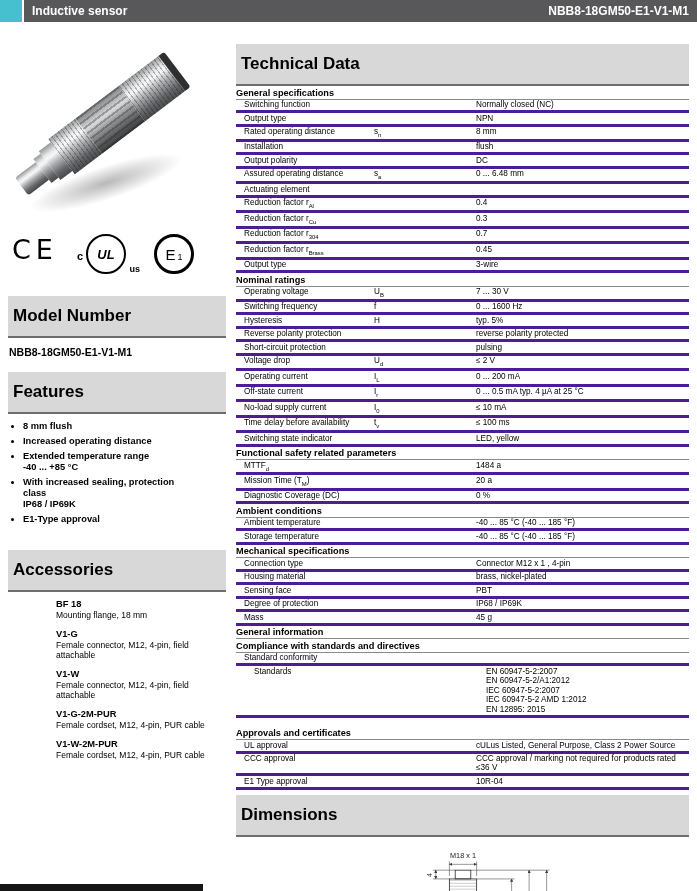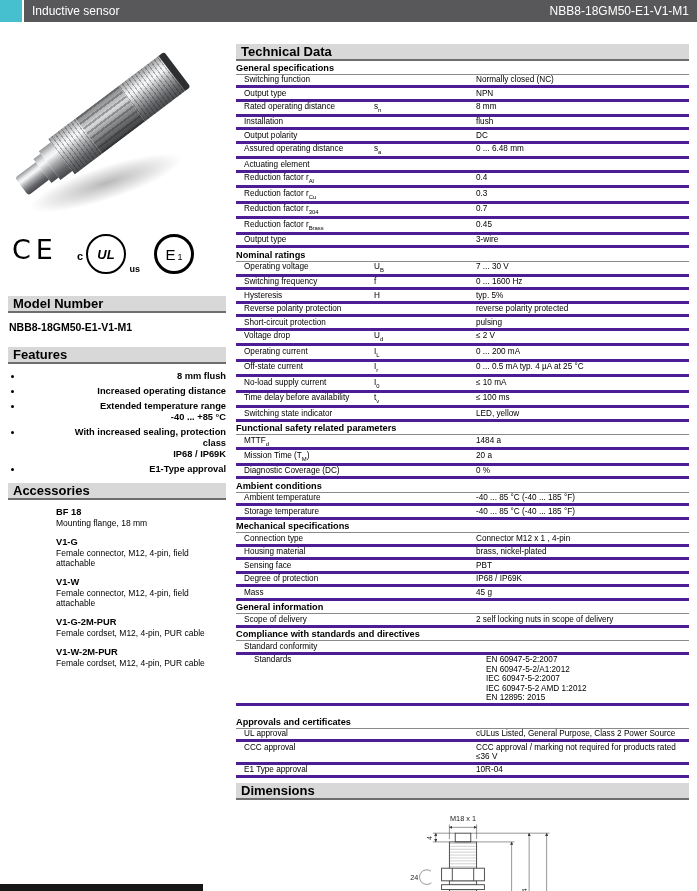--- a/index.html
+++ b/index.html
@@ -5,28 +5,28 @@
   html,body{margin:0;padding:0;}
   body{
     width:697px;height:891px;position:relative;overflow:hidden;
     background:#fff;color:#000;
     font-family:"Liberation Sans",sans-serif;
   }
   
   .topbar{display:flex;gap:2px;height:22px;}
   .accent-sq{width:22px;height:22px;background:#46c0ce;flex:0 0 auto;}
   .topbar-main{flex:1;background:#58585a;color:#fff;display:flex;justify-content:space-between;
-    align-items:center;padding:0 8px;font-size:12px;font-weight:normal;}
+    align-items:center;padding:0 8px;font-size:12px;font-weight:bold;}
   
   .content{display:flex;gap:10px;padding:6px 8px 0 8px;}
   .left-col{width:218px;flex:0 0 auto;}
   .right-col{flex:1;margin-top:16px;min-width:0;}
   
   .bar{background:#d8d8d8;border-bottom:2px solid #6e6e6e;font-weight:bold;
-    font-size:13px;padding:0 5px;}
+    font-size:17px;padding:10px 5px;}
   
   .photo{height:196px;position:relative;overflow:hidden;}
   .photo-shadow{position:absolute;left:18px;top:138px;width:160px;height:34px;
     background:radial-gradient(ellipse at center,rgba(0,0,0,0.28),rgba(0,0,0,0) 70%);
     transform:rotate(-18deg);}
   .sensor{position:absolute;left:-6px;top:78px;display:flex;align-items:center;
     transform:rotate(-37deg);}
   .seg{background-image:linear-gradient(180deg,#96989a 0%,#e8eaeb 22%,#f7f8f8 32%,#a7a9ab 55%,#636568 80%,#48494b 100%);}
   .s-connector{width:26px;height:22px;border-radius:3px 0 0 3px;}
   .s-step{width:9px;height:30px;}
@@ -48,21 +48,21 @@
     border:2.5px solid #000;border-radius:50%;}
   .ul-core{font-weight:bold;font-size:13px;font-style:italic;}
   .ul-c{position:absolute;left:-9px;bottom:12px;font-size:11px;font-weight:bold;}
   .ul-us{position:absolute;right:-14px;bottom:0;font-size:9px;font-weight:bold;margin-top:33px;}
   .e1-mark{display:flex;align-items:center;justify-content:center;width:34px;height:34px;
     border:3px solid #000;border-radius:50%;}
   .e1-letter{font-size:15px;}
   .e1-number{font-size:9px;margin-left:2px;margin-top:5px;}
   
   .model-no{font-weight:bold;font-size:10.5px;margin:8px 1px 14px 1px;}
-  .features-list{margin:7px 0 8px 0;padding-left:15px;text-align:right;}
+  .features-list{margin:7px 0 25px 0;padding-left:15px;}
   .features-list li{font-weight:bold;font-size:9.3px;margin-bottom:4px;line-height:1.18;}
   .acc-list{margin-top:7px;}
   .acc{margin-bottom:9px;margin-left:48px;}
   .acc-name{font-weight:bold;font-size:9.3px;}
   .acc-desc{font-size:8.5px;margin-top:1px;}
   
   .sec-h{font-weight:bold;font-size:9.2px;border-bottom:1px solid #8a8a8a;padding:1.5px 0 1px 0;}
   .sec-h.gap{margin-top:9px;}
   .spec-row{display:flex;align-items:flex-start;border-bottom:3px solid #4c1d95;
     padding:0.5px 0;min-height:9.5px;font-size:8.2px;line-height:1.15;}
@@ -334,25 +334,20 @@
             <div class="c-label">Degree of protection</div>
             <div class="c-sym"></div>
             <div class="c-val">IP68 / IP69K</div>
           </div>
           <div class="spec-row">
             <div class="c-label">Mass</div>
             <div class="c-sym"></div>
             <div class="c-val">45 g</div>
           </div>
           <div class="sec-h">General information</div>
-          <div class="spec-row">
-            <div class="c-label">Scope of delivery</div>
-            <div class="c-sym"></div>
-            <div class="c-val">2 self locking nuts in scope of delivery</div>
-          </div>
           <div class="sec-h">Compliance with standards and directives</div>
           <div class="spec-row">
             <div class="c-label">Standard conformity</div>
             <div class="c-sym"></div>
             <div class="c-val"></div>
           </div>
           <div class="spec-row ind">
             <div class="c-label">Standards</div>
             <div class="c-sym"></div>
             <div class="c-val">

